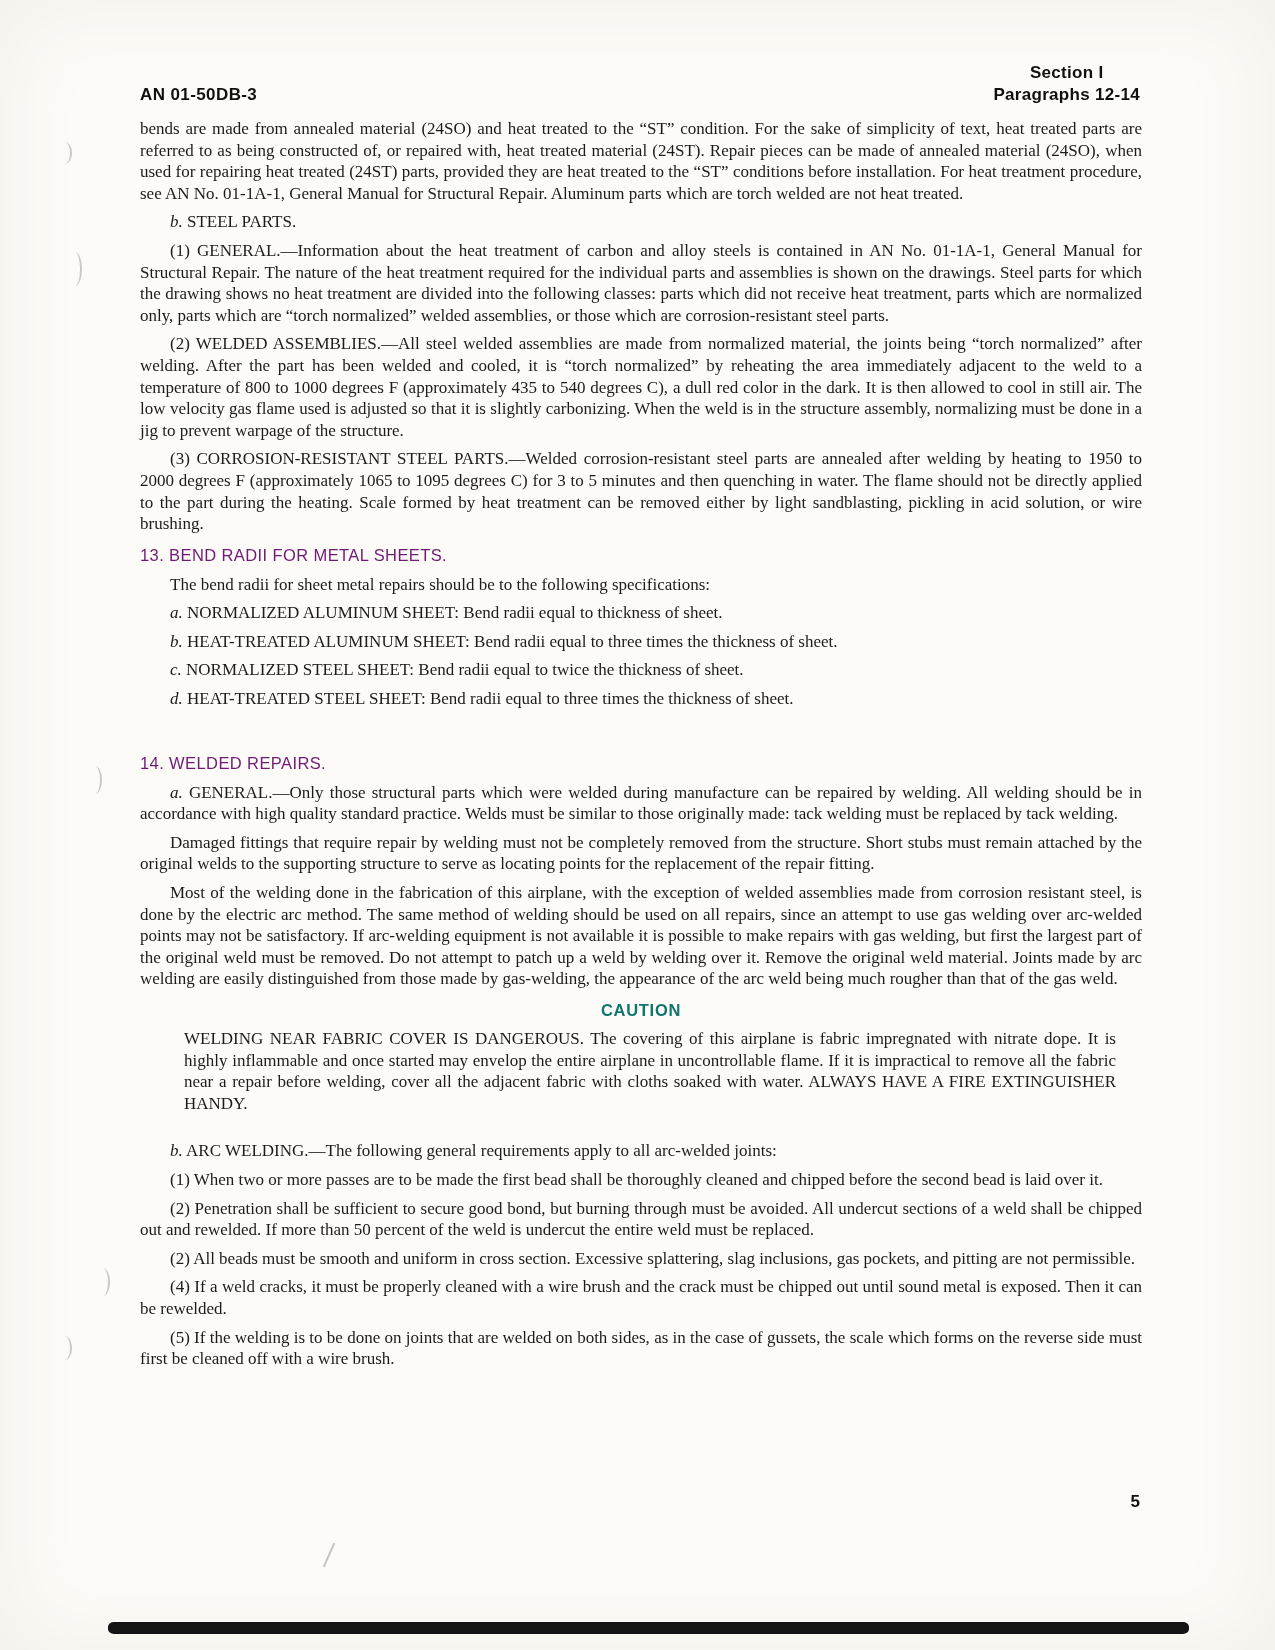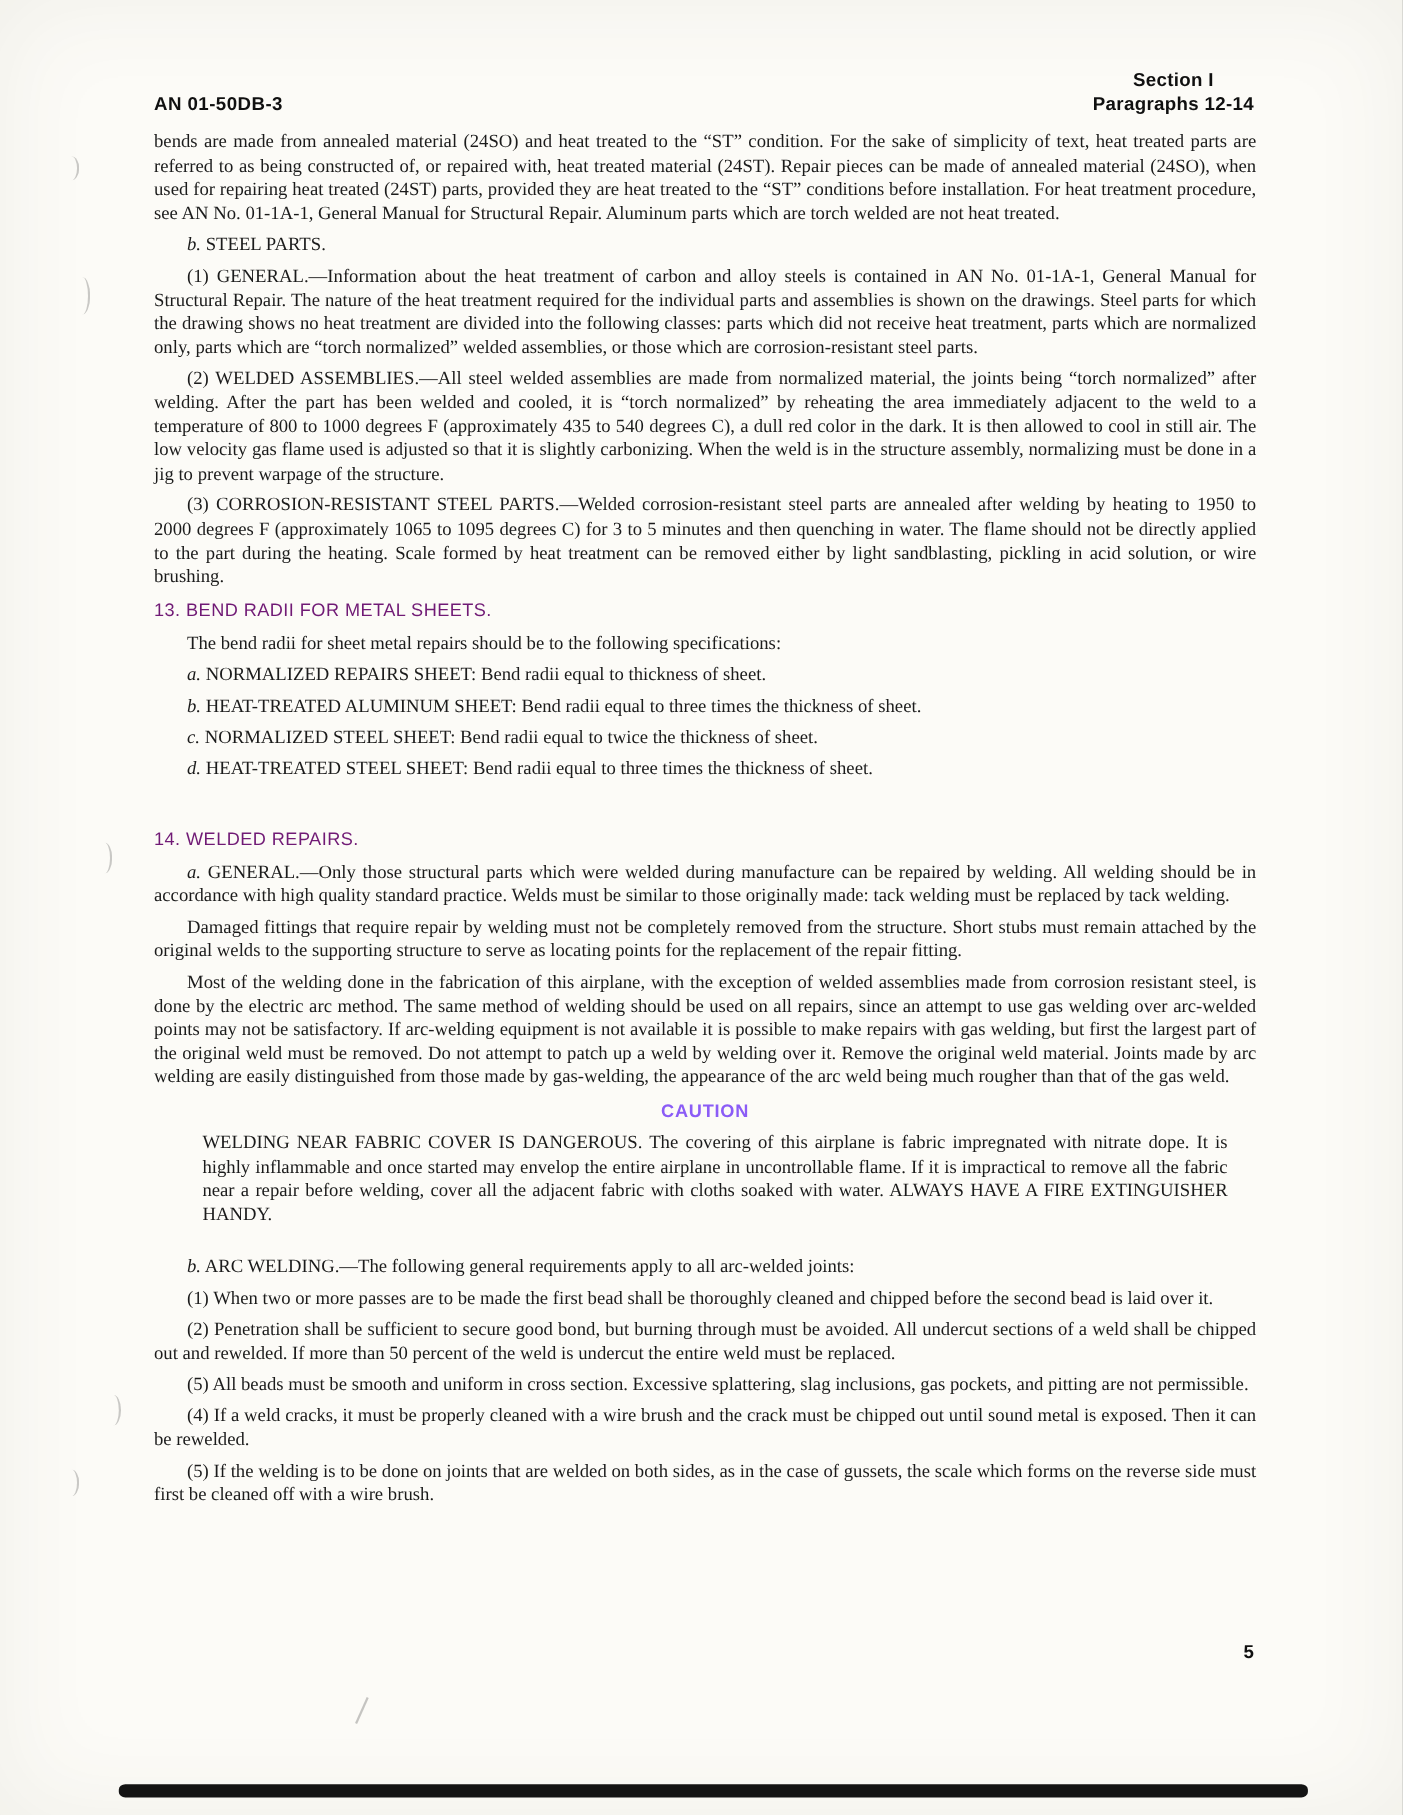--- a/index.html
+++ b/index.html
@@ -7,21 +7,21 @@
   .page{position:relative;width:1275px;height:1650px;margin:0 auto;background:#fcfbf7;color:#1b1b1b;overflow:hidden;box-shadow:inset 0 0 90px rgba(90,80,60,0.07);}
   .page-header{position:absolute;top:60px;left:140px;right:135px;height:46px;font-family:"Liberation Sans", sans-serif;font-weight:bold;font-size:17px;color:#101010;}
   .header-doc{position:absolute;bottom:1px;left:0;right:0;letter-spacing:0.4px;}
   .header-right{position:absolute;right:0;bottom:0;text-align:center;line-height:22px;letter-spacing:0.3px;}
   .columns{position:absolute;top:118px;left:140px;width:1002px;display:flex;gap:26px;flex-direction:column;}
   .column{flex:1;min-width:0;}
   p.body{font-size:17px;line-height:21.6px;text-align:justify;margin:0 0 7px;}
   .indent{text-indent:30px;}
   .lead{font-style:italic;}
   h2.heading{font-family:"Liberation Sans", sans-serif;font-size:16.5px;font-weight:normal;letter-spacing:0.4px;margin:11px 0 9px;color:#701a75;}
-  .caution-title{font-family:"Liberation Sans", sans-serif;font-size:16.5px;font-weight:bold;text-align:center;letter-spacing:0.7px;margin:11px 0 8px;color:#8b5cf6;}
+  .caution-title{font-family:"Liberation Sans", sans-serif;font-size:16.5px;font-weight:bold;text-align:center;letter-spacing:0.7px;margin:11px 0 8px;color:#0f766e;}
   p.caution-body{font-size:17px;line-height:21.6px;text-align:justify;margin:0 26px 26px 44px;}
   .page-number{position:absolute;top:1492px;right:135px;font-family:"Liberation Sans", sans-serif;font-weight:bold;font-size:17px;color:#101010;}
   .scan-strip{position:absolute;left:108px;right:86px;top:1622px;height:12px;background:#141414;border-radius:6px/5px;}
   .mark{position:absolute;border-right:2px solid rgba(70,70,70,0.28);width:12px;height:28px;border-radius:50%;}
   .slash{position:absolute;width:2px;height:26px;background:rgba(70,70,70,0.30);transform:rotate(24deg);}
 </style>
 </head>
 <body>
 
 <div class="page">
@@ -35,36 +35,36 @@
 
   <div class="columns">
     <div class="column" id="col-left">
         <p class="body">bends are made from annealed material (24SO) and heat treated to the “ST” condition. For the sake of simplicity of text, heat treated parts are referred to as being constructed of, or repaired with, heat treated material (24ST). Repair pieces can be made of annealed material (24SO), when used for repairing heat treated (24ST) parts, provided they are heat treated to the “ST” conditions before installation. For heat treatment procedure, see AN No. 01-1A-1, General Manual for Structural Repair. Aluminum parts which are torch welded are not heat treated.</p>
         <p class="body indent"><em class="lead">b.</em> <span>STEEL PARTS.</span></p>
         <p class="body indent">(1) GENERAL.—Information about the heat treatment of carbon and alloy steels is contained in AN No. 01-1A-1, General Manual for Structural Repair. The nature of the heat treatment required for the individual parts and assemblies is shown on the drawings. Steel parts for which the drawing shows no heat treatment are divided into the following classes: parts which did not receive heat treatment, parts which are normalized only, parts which are “torch normalized” welded assemblies, or those which are corrosion-resistant steel parts.</p>
         <p class="body indent">(2) WELDED ASSEMBLIES.—All steel welded assemblies are made from normalized material, the joints being “torch normalized” after welding. After the part has been welded and cooled, it is “torch normalized” by reheating the area immediately adjacent to the weld to a temperature of 800 to 1000 degrees F (approximately 435 to 540 degrees C), a dull red color in the dark. It is then allowed to cool in still air. The low velocity gas flame used is adjusted so that it is slightly carbonizing. When the weld is in the structure assembly, normalizing must be done in a jig to prevent warpage of the structure.</p>
         <p class="body indent">(3) CORROSION-RESISTANT STEEL PARTS.—Welded corrosion-resistant steel parts are annealed after welding by heating to 1950 to 2000 degrees F (approximately 1065 to 1095 degrees C) for 3 to 5 minutes and then quenching in water. The flame should not be directly applied to the part during the heating. Scale formed by heat treatment can be removed either by light sandblasting, pickling in acid solution, or wire brushing.</p>
         <h2 class="heading">13. BEND RADII FOR METAL SHEETS.</h2>
         <p class="body indent">The bend radii for sheet metal repairs should be to the following specifications:</p>
-        <p class="body indent"><em class="lead">a.</em> <span>NORMALIZED REPAIRS SHEET: Bend radii equal to thickness of sheet.</span></p>
+        <p class="body indent"><em class="lead">a.</em> <span>NORMALIZED ALUMINUM SHEET: Bend radii equal to thickness of sheet.</span></p>
         <p class="body indent"><em class="lead">b.</em> <span>HEAT-TREATED ALUMINUM SHEET: Bend radii equal to three times the thickness of sheet.</span></p>
         <p class="body indent"><em class="lead">c.</em> <span>NORMALIZED STEEL SHEET: Bend radii equal to twice the thickness of sheet.</span></p>
         <p class="body indent"><em class="lead">d.</em> <span>HEAT-TREATED STEEL SHEET: Bend radii equal to three times the thickness of sheet.</span></p>
       </div>
     <div class="column" id="col-right">
         <h2 class="heading">14. WELDED REPAIRS.</h2>
         <p class="body indent"><em class="lead">a.</em> <span>GENERAL.—Only those structural parts which were welded during manufacture can be repaired by welding. All welding should be in accordance with high quality standard practice. Welds must be similar to those originally made: tack welding must be replaced by tack welding.</span></p>
         <p class="body indent">Damaged fittings that require repair by welding must not be completely removed from the structure. Short stubs must remain attached by the original welds to the supporting structure to serve as locating points for the replacement of the repair fitting.</p>
         <p class="body indent">Most of the welding done in the fabrication of this airplane, with the exception of welded assemblies made from corrosion resistant steel, is done by the electric arc method. The same method of welding should be used on all repairs, since an attempt to use gas welding over arc-welded points may not be satisfactory. If arc-welding equipment is not available it is possible to make repairs with gas welding, but first the largest part of the original weld must be removed. Do not attempt to patch up a weld by welding over it. Remove the original weld material. Joints made by arc welding are easily distinguished from those made by gas-welding, the appearance of the arc weld being much rougher than that of the gas weld.</p>
         <div class="caution-title">CAUTION</div>
         <p class="caution-body">WELDING NEAR FABRIC COVER IS DANGEROUS. The covering of this airplane is fabric impregnated with nitrate dope. It is highly inflammable and once started may envelop the entire airplane in uncontrollable flame. If it is impractical to remove all the fabric near a repair before welding, cover all the adjacent fabric with cloths soaked with water. ALWAYS HAVE A FIRE EXTINGUISHER HANDY.</p>
         <p class="body indent"><em class="lead">b.</em> <span>ARC WELDING.—The following general requirements apply to all arc-welded joints:</span></p>
         <p class="body indent">(1) When two or more passes are to be made the first bead shall be thoroughly cleaned and chipped before the second bead is laid over it.</p>
         <p class="body indent">(2) Penetration shall be sufficient to secure good bond, but burning through must be avoided. All undercut sections of a weld shall be chipped out and rewelded. If more than 50 percent of the weld is undercut the entire weld must be replaced.</p>
-        <p class="body indent">(5) All beads must be smooth and uniform in cross section. Excessive splattering, slag inclusions, gas pockets, and pitting are not permissible.</p>
+        <p class="body indent">(2) All beads must be smooth and uniform in cross section. Excessive splattering, slag inclusions, gas pockets, and pitting are not permissible.</p>
         <p class="body indent">(4) If a weld cracks, it must be properly cleaned with a wire brush and the crack must be chipped out until sound metal is exposed. Then it can be rewelded.</p>
         <p class="body indent">(5) If the welding is to be done on joints that are welded on both sides, as in the case of gussets, the scale which forms on the reverse side must first be cleaned off with a wire brush.</p>
       </div>
   </div>
 
   <div class="page-number">5</div>
 
   <span class="mark" style="left:58px;top:142px;height:22px;"></span>
   <span class="mark" style="left:68px;top:252px;height:34px;"></span>
   <span class="mark" style="left:88px;top:766px;"></span>

